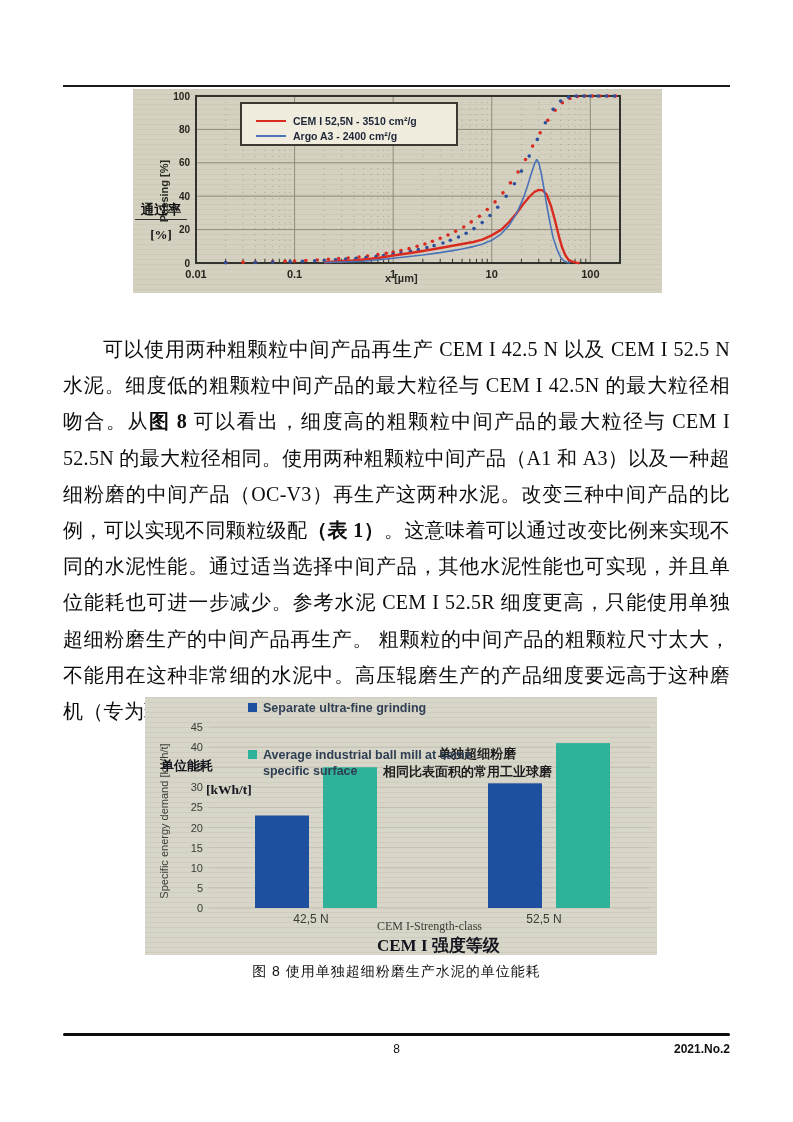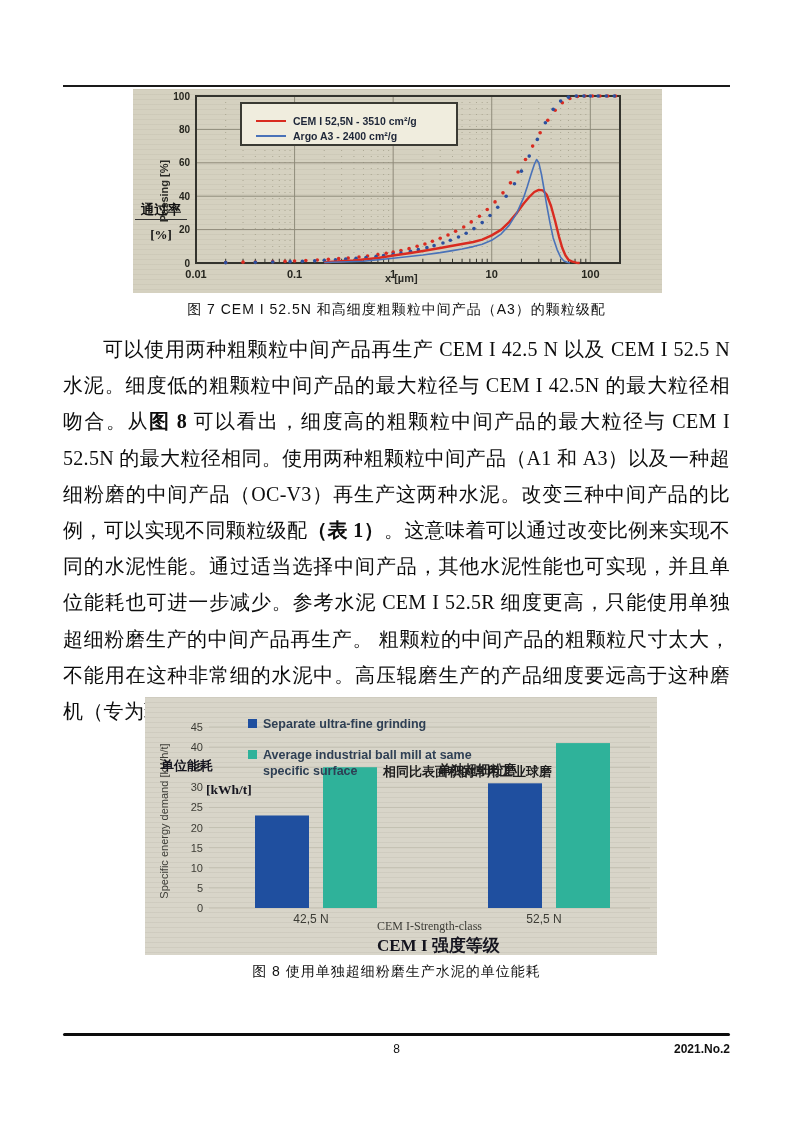--- a/index.html
+++ b/index.html
@@ -34,21 +34,21 @@
 
   
   .para{left:63px;top:331px;width:667px;font-size:20px;line-height:36.2px;color:#0d0d0d;
         text-align:justify;text-indent:2em;letter-spacing:0.3px;}
   .para b{font-weight:bold;}
 
   
   .fig8{left:145px;top:697px;width:512px;height:258px;background:#d8d5c9;
         background-image:repeating-linear-gradient(180deg, rgba(115,110,95,0.09) 0 1px, transparent 1px 5px);}
   .fig8-legend-row{display:flex;align-items:flex-start;gap:6px;font-family:"Liberation Sans",sans-serif;}
-  .leg1{left:103px;top:19px;}
+  .leg1{left:103px;top:3px;}
   .leg2{left:103px;top:50px;}
   .fig8 .sq{width:9px;height:9px;margin-top:3px;flex:0 0 auto;}
   .fig8 .en{font-size:12.5px;font-weight:bold;color:#2e3f54;line-height:16px;white-space:pre-line;}
   .fig8 .cnleg{font-size:13px;font-weight:bold;color:#1e1e1e;white-space:nowrap;margin-top:45px;}
   .cn-leg1{margin-left:6px;}
   .cn-leg2{left:238px;top:66px;font-size:13px;font-weight:bold;color:#1e1e1e;}
   .ylab8{left:-96px;top:118px;width:230px;text-align:center;transform:rotate(-90deg);
          font-family:"Liberation Sans",sans-serif;font-size:11px;color:#3d3d37;}
   .cn-y8a{left:16px;top:60px;font-size:13px;font-weight:bold;color:#15151f;}
   .cn-y8b{left:14px;top:85px;font-size:13.5px;font-weight:bold;color:#15151f;margin-left:47px;}
@@ -256,21 +256,20 @@
         <span class="swatch" style="background: rgb(217, 43, 32);"></span>
         <span class="lab">CEM I 52,5N - 3510 cm²/g</span>
       </div>
       <div class="row">
         <span class="swatch" style="background: rgb(74, 114, 184);"></span>
         <span class="lab">Argo A3 - 2400 cm²/g</span>
       </div>
     </div>
   </div>
 
-  <div class="abs caption caption7">图 7 CEM I 52.5N 和高细度粗颗粒中间产品（A3）的颗粒级配</div>
 
   <div class="abs para" id="para"><span>可以使用两种粗颗粒中间产品再生产 CEM I 42.5 N 以及 CEM I 52.5 N 水泥。细度低的粗颗粒中间产品的最大粒径与 CEM I 42.5N 的最大粒径相吻合。从</span><b>图 8 </b><span>可以看出，细度高的粗颗粒中间产品的最大粒径与 CEM I 52.5N 的最大粒径相同。使用两种粗颗粒中间产品（A1 和 A3）以及一种超细粉磨的中间产品（OC-V3）再生产这两种水泥。改变三种中间产品的比例，可以实现不同颗粒级配</span><b>（表 1）</b><span>。这意味着可以通过改变比例来实现不同的水泥性能。通过适当选择中间产品，其他水泥性能也可实现，并且单位能耗也可进一步减少。参考水泥 CEM I 52.5R 细度更高，只能使用单独超细粉磨生产的中间产品再生产。 粗颗粒的中间产品的粗颗粒尺寸太大，不能用在这种非常细的水泥中。高压辊磨生产的产品细度要远高于这种磨机（专为玻璃行业设计的磨机）可能达到的产品细度。</span></div>
 
   <div class="abs fig8">
     <svg id="fig8-svg" width="512" height="258">
         <line x1="64" y1="211" x2="505" y2="211" stroke="#c3c0b2" stroke-width="1"></line>
         <text x="58" y="215" text-anchor="end" font-family="Liberation Sans, sans-serif" font-size="11" fill="#3c3c35">0</text>
         <line x1="64" y1="190.88888888888889" x2="505" y2="190.88888888888889" stroke="#c3c0b2" stroke-width="1"></line>
         <text x="58" y="194.88888888888889" text-anchor="end" font-family="Liberation Sans, sans-serif" font-size="11" fill="#3c3c35">5</text>
         <line x1="64" y1="170.77777777777777" x2="505" y2="170.77777777777777" stroke="#c3c0b2" stroke-width="1"></line>

